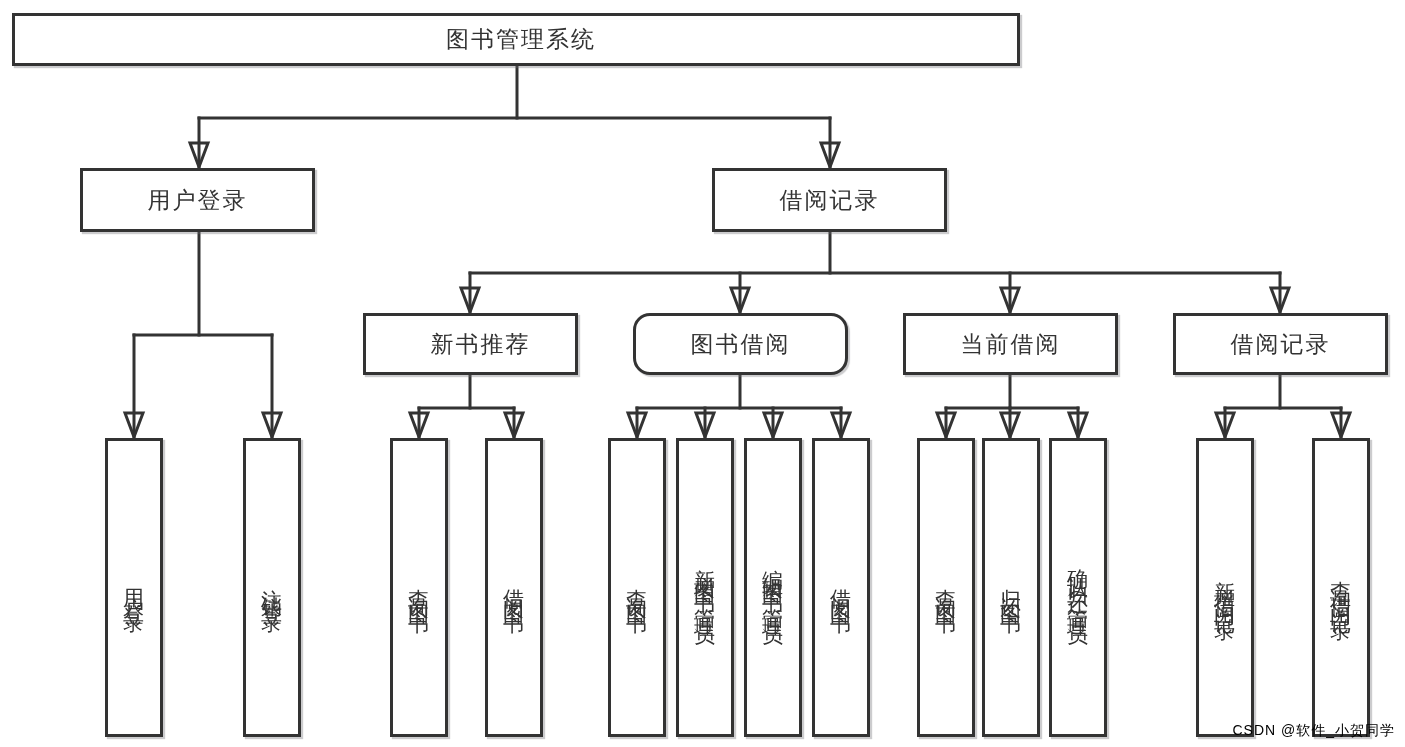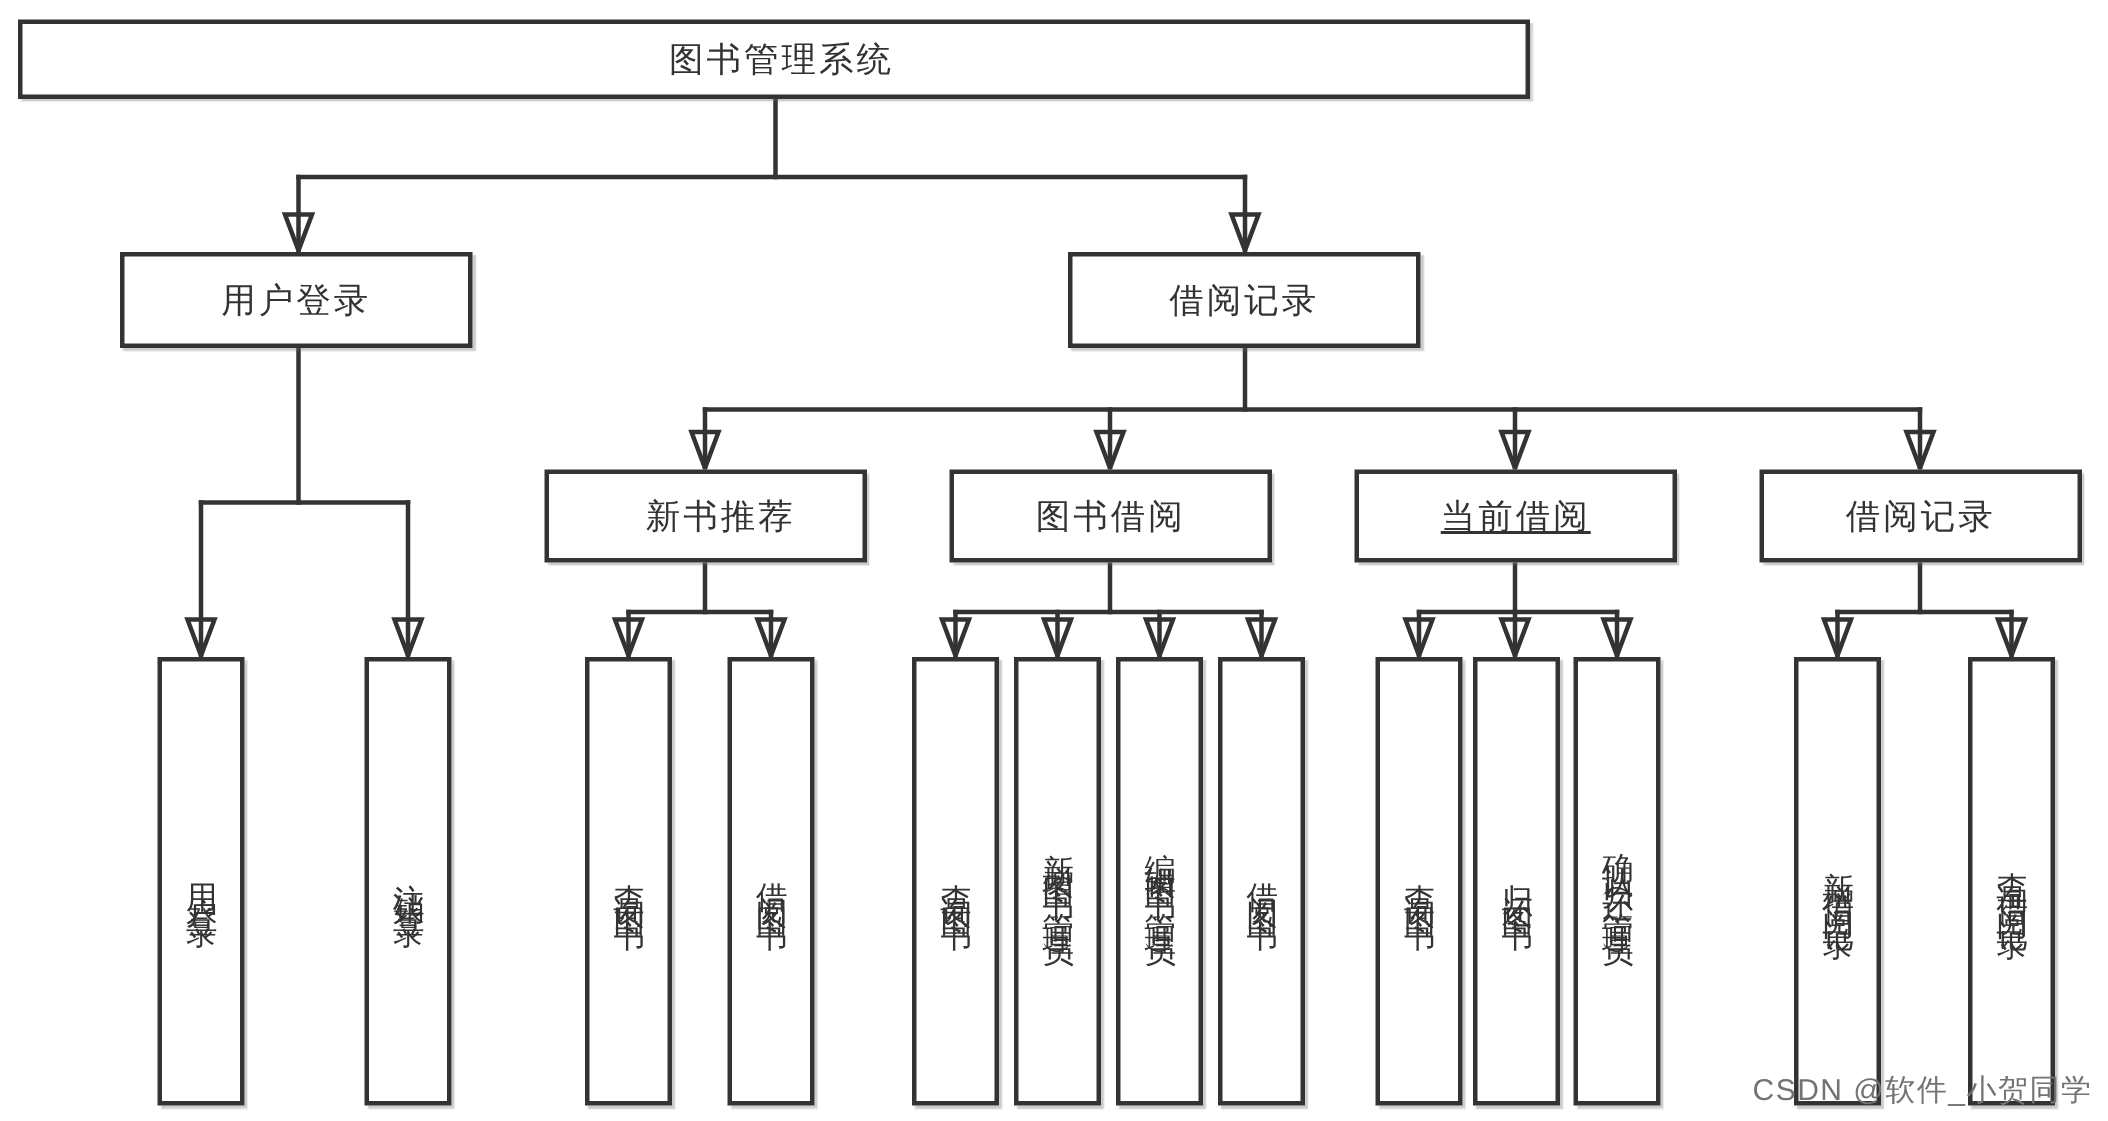--- a/index.html
+++ b/index.html
@@ -30,22 +30,22 @@
     font-size: 23px;
     letter-spacing: 2px;
     white-space: nowrap;
   }
   .root  { left: 12px;  top: 13px;  width: 1008px; height: 53px; padding-left: 10px; }
   .lvl2  { top: 168px; width: 235px; height: 64px; }
   .lvl2.pos-a { left: 80px; }
   .lvl2.pos-b { left: 712px; }
   .lvl3  { top: 313px; width: 215px; height: 62px; }
   .lvl3.pos-1 { left: 363px; padding-left: 20px; }
-  .lvl3.pos-2 { left: 633px; }
-  .lvl3.pos-3 { left: 903px; text-decoration: underline; }
+  .lvl3.pos-2 { left: 633px; border-radius: 17px; }
+  .lvl3.pos-3 { left: 903px; }
   .lvl3.pos-4 { left: 1173px; }
   .leaf { top: 438px; width: 58px; height: 299px; }
   .leaf .vlabel {
     writing-mode: vertical-rl;
     text-orientation: mixed;
     font-size: 21px;
     letter-spacing: 8px;
     line-height: 1;
     white-space: nowrap;
   }
@@ -58,23 +58,23 @@
   #connectors path {
     stroke: #333333;
     stroke-width: 3;
     fill: none;
     stroke-linecap: square;
   }
   #watermark {
     position: absolute;
     right: 10px;
     bottom: 7px;
-    font-size: 20px;
+    font-size: 14px;
     letter-spacing: 1px;
-    color: #737373;
+    color: #000000;
     white-space: nowrap;
     z-index: 5;
   }
 </style>
 </head>
 <body>
 
 <div id="canvas">
 
   <svg id="connectors" viewBox="0 0 1405 747" xmlns="http://www.w3.org/2000/svg">

